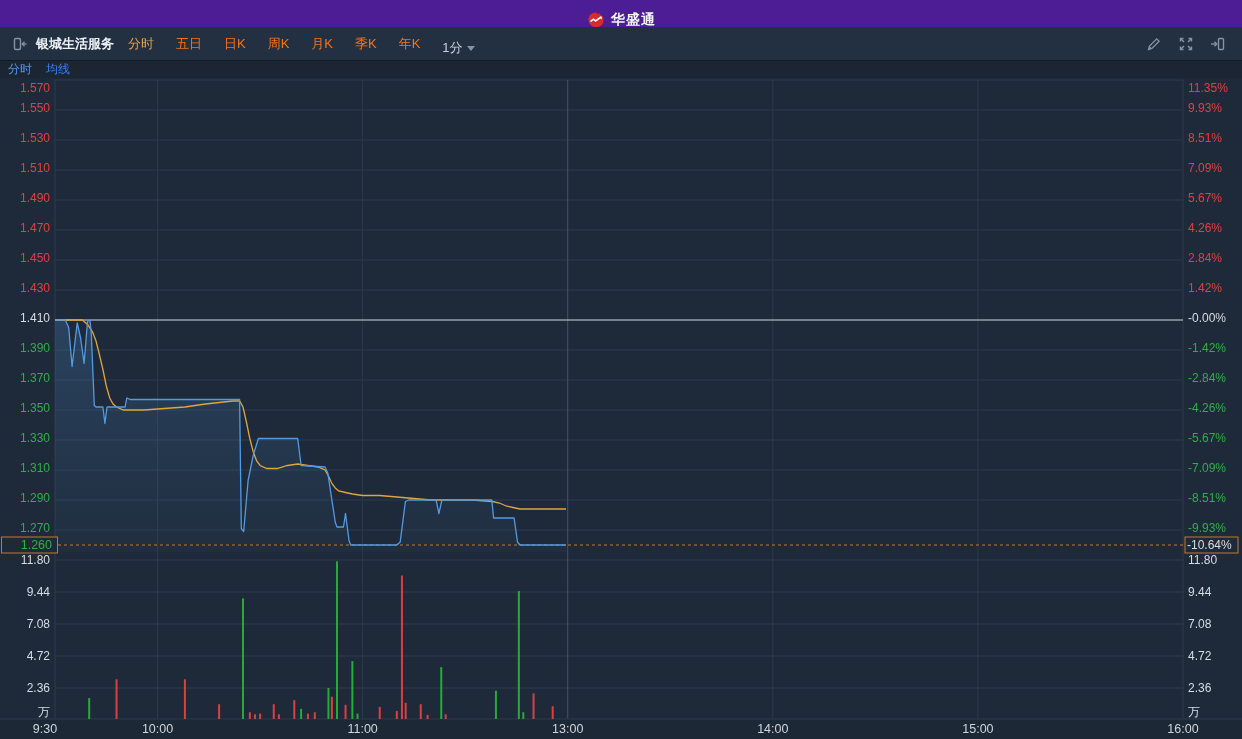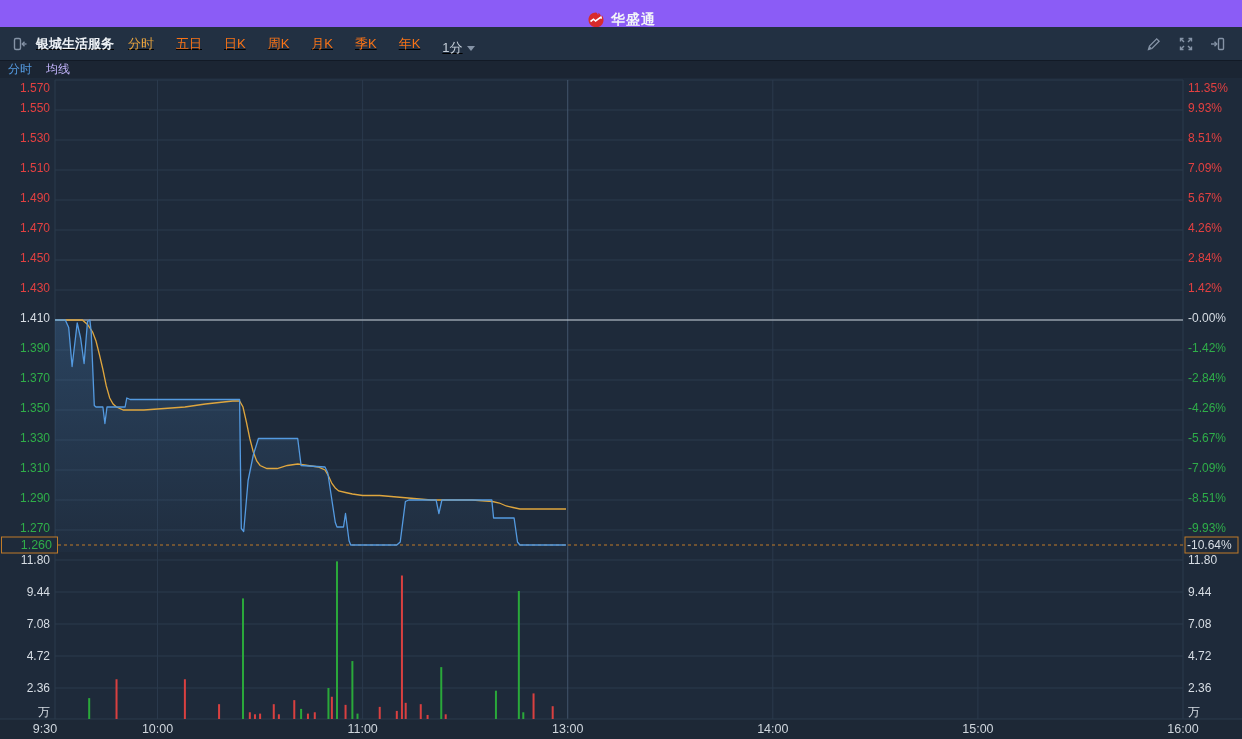--- a/index.html
+++ b/index.html
@@ -1,26 +1,26 @@
 <!DOCTYPE html>
 <html><head>
 <meta charset="utf-8">
 <style>
   html,body{margin:0;padding:0;background:#0d141d;}
   *{box-sizing:border-box;}
   .app{position:relative;width:1242px;height:739px;overflow:hidden;
        font-family:"Liberation Sans","DejaVu Sans",sans-serif;background:#1e2a3a;}
   
-  .topbar{position:absolute;left:0;top:0;width:1242px;height:41px;background:#8b5cf6;
+  .topbar{position:absolute;left:0;top:0;width:1242px;height:41px;background:#4c1d95;
           display:flex;align-items:center;justify-content:center;border-bottom:1px solid #0c1118;}
   .brand{display:flex;align-items:center;gap:5px;}
   .brand-name{color:#f2f5f8;font-size:14px;font-weight:bold;letter-spacing:1px;}
   
   .toolbar{position:absolute;left:0;top:27px;width:1242px;height:34px;background:#223042;
-           display:flex;align-items:center;padding:0 10px;border-bottom:1px solid #121a26;text-decoration:underline;}
+           display:flex;align-items:center;padding:0 10px;border-bottom:1px solid #121a26;}
   .tb-icon{display:inline-flex;align-items:center;justify-content:center;width:20px;height:20px;cursor:pointer;}
   .stock-name{color:#eef2f6;font-size:13px;font-weight:bold;margin:0 14px 0 6px;}
   .tabs{display:flex;align-items:center;gap:22px;}
   .tab{font-size:13px;color:#f97316;cursor:pointer;}
   .tab.active{color:#e8a33d;}
   .interval{display:flex;align-items:center;gap:4px;margin-left:22px;cursor:pointer;margin-top:8px;}
   .interval span{font-size:13px;color:#c7d0da;}
   .caret{width:0;height:0;border-left:4px solid transparent;border-right:4px solid transparent;
          border-top:5px solid #8593a6;margin-top:2px;}
   .toolbar-right{margin-left:auto;display:flex;align-items:center;gap:12px;padding-right:4px;}
@@ -95,21 +95,21 @@
           <rect x="8.5" y="2.5" width="5" height="11" rx="1"></rect>
           <line x1="1" y1="8" x2="6.5" y2="8"></line>
           <polyline points="4.5,5.8 6.7,8 4.5,10.2"></polyline>
         </svg>
       </span>
     </div>
   </nav>
 
   <div class="legend">
       <span class="item" style="color: rgb(84, 154, 224);">分时</span>
-      <span class="item" style="color: #c4b5fd;">均线</span>
+      <span class="item" style="color: #3b82f6;">均线</span>
     </div>
 
   <svg id="chart" width="1242" height="661" viewBox="0 78 1242 661">
       <rect x="0" y="78" width="1242" height="661" fill="#1e2a3a"></rect>
       <rect x="0" y="719" width="1242" height="20" fill="#1d2836"></rect>
       <line x1="55" y1="80" x2="1183" y2="80" stroke="#2b3a4d" stroke-width="1"></line>
       <text x="50" y="88" fill="#e24040" text-anchor="end" font-size="12" dominant-baseline="central" font-family="&quot;Liberation Sans&quot;,&quot;DejaVu Sans&quot;,sans-serif">1.570</text>
       <line x1="55" y1="110" x2="1183" y2="110" stroke="#2b3a4d" stroke-width="1"></line>
       <text x="50" y="108" fill="#e24040" text-anchor="end" font-size="12" dominant-baseline="central" font-family="&quot;Liberation Sans&quot;,&quot;DejaVu Sans&quot;,sans-serif">1.550</text>
       <line x1="55" y1="140" x2="1183" y2="140" stroke="#2b3a4d" stroke-width="1"></line>

